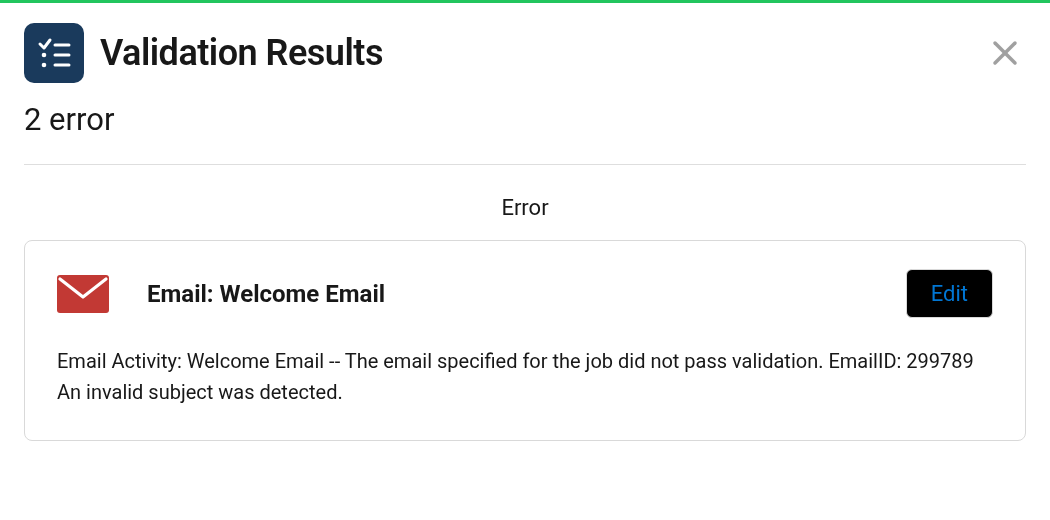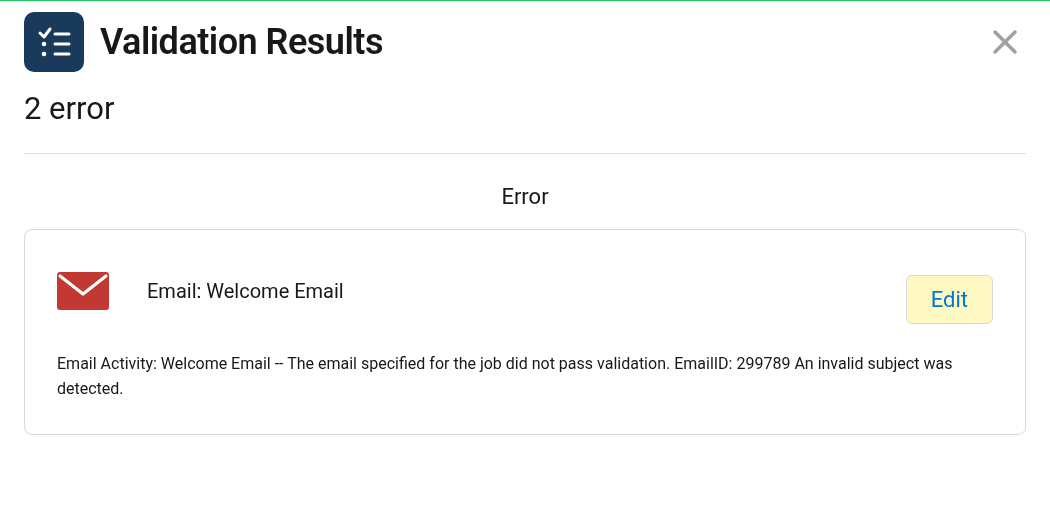--- a/index.html
+++ b/index.html
@@ -9,22 +9,22 @@
     }
     body {
       font-family: -apple-system, BlinkMacSystemFont, "Segoe UI", Roboto, Helvetica, Arial, sans-serif;
       background: #ffffff;
       width: 1050px;
       height: 520px;
       color: #181818;
       padding: 0;
     }
     .panel {
-      padding: 11px 24px 0 24px;
-      border-top: 1px solid #22c55e;
+      padding: 20px 24px 0 24px;
+      border-top: 3px solid #22c55e;
     }
     .header-row {
       display: flex;
       align-items: center;
       justify-content: space-between;
       margin-bottom: 18px;
     }
     .header-left {
       display: flex;
       align-items: center;
@@ -90,37 +90,36 @@
       display: flex;
       align-items: center;
       gap: 38px;
     }
     .mail-icon {
       width: 52px;
       height: 38px;
       flex-shrink: 0;
     }
     .error-title {
-      font-size: 20px;
-      font-weight: 400;
+      font-size: 24px;
+      font-weight: 700;
       color: #181818;
     }
     .edit-btn {
       border: 1px solid #d9d9d9;
-      background: #fef9c3;
+      background: #000000;
       border-radius: 6px;
       padding: 11px 24px;
       font-size: 22px;
       color: #0176d3;
       cursor: pointer;
       font-family: inherit;
-      margin-top: 17px;
     }
     .error-msg {
-      font-size: 16px;
+      font-size: 20px;
       line-height: 1.55;
       color: #181818;
       font-weight: 400;
     }
   </style>
 </head>
 <body>
 
 <div class="panel">
 

